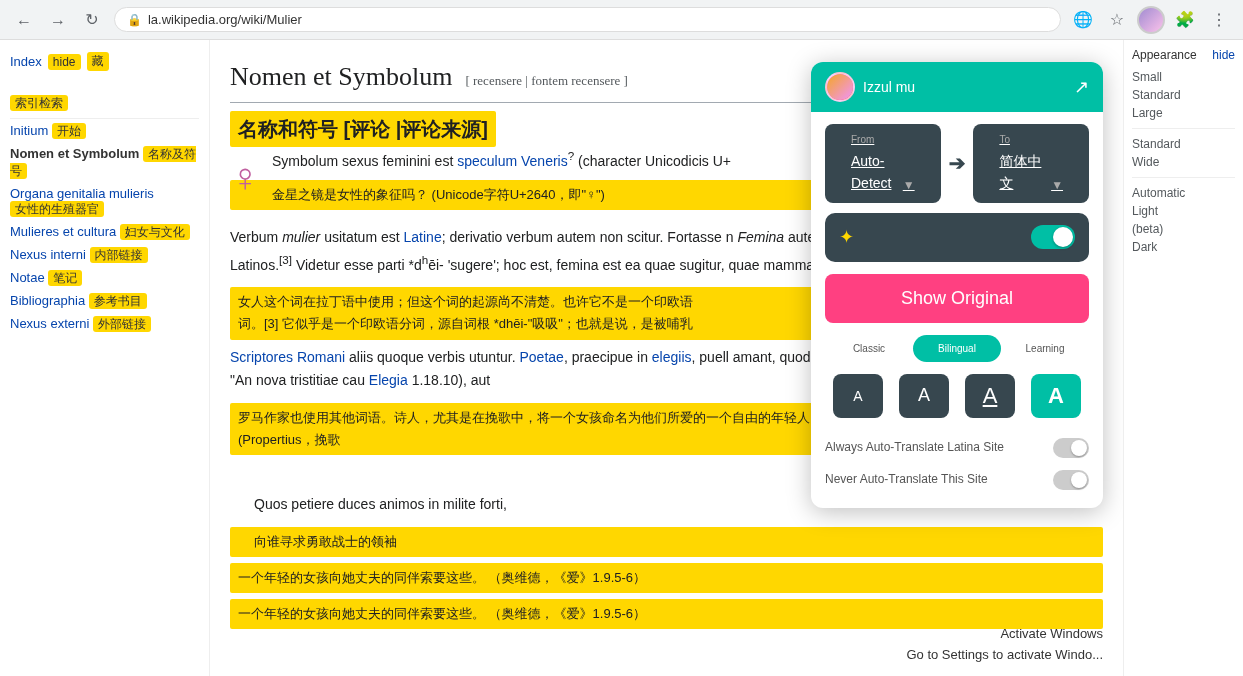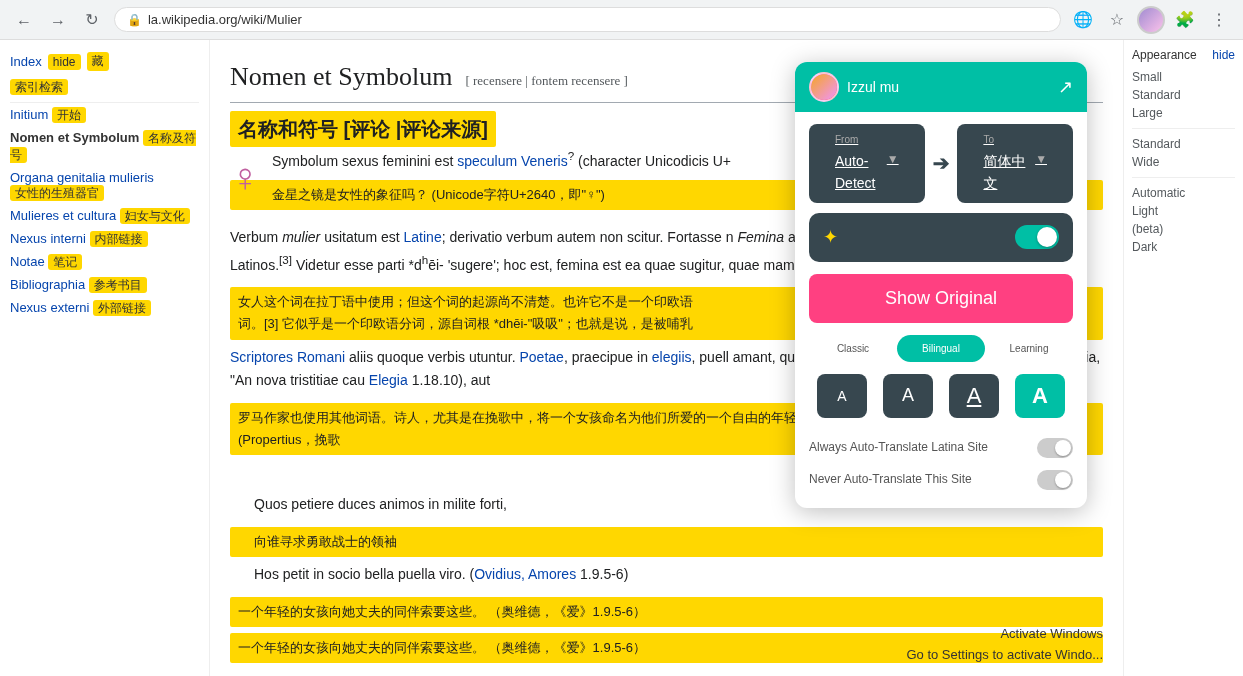--- a/index.html
+++ b/index.html
@@ -68,21 +68,21 @@
       min-width: 210px;
       padding: 12px 10px;
       border-right: 1px solid #eee;
       overflow-y: auto;
       font-size: 13px;
     }
     .sidebar-top {
       display: flex;
       align-items: center;
       gap: 6px;
-      margin-bottom: 8px;
+      margin-bottom: 24px;
       flex-wrap: wrap;
     }
     .sidebar-link {
       color: #0645ad;
       text-decoration: none;
       font-size: 13px;
     }
     .sidebar-tag {
       background: #ffd700;
       border-radius: 3px;
@@ -167,21 +167,21 @@
     }
     .appearance-title { font-size: 12px; color: #333; }
     .hide-link { color: #0645ad; text-decoration: none; font-size: 12px; }
     .size-options { display: flex; flex-direction: column; gap: 4px; }
     .size-opt { font-size: 12px; color: #54595d; }
 
     
     .translate-popup {
       position: absolute;
       top: 22px;
-      right: 36px;
+      right: 20px;
       width: 292px;
       background: #fff;
       border-radius: 12px;
       box-shadow: 0 4px 24px rgba(0,0,0,0.25);
       z-index: 100;
       overflow: hidden;
       padding-bottom: 12px;
     }
     .popup-header {
       background: #00BFA5;
@@ -232,21 +232,21 @@
     .lang-box {
       flex: 1;
       background: #37474f;
       border-radius: 8px;
       padding: 8px 26px;
       color: #fff;
       font-size: 13px;
       text-decoration: underline;
     }
     .lang-box .lang-label { font-size: 10px; color: #aaa; margin-bottom: 2px; }
-    .lang-box .lang-value { font-size: 14px; color: #fff; display: flex; align-items: flex-start; justify-content: space-between; }
+    .lang-box .lang-value { font-size: 14px; color: #fff; display: flex; align-items: flex-end; justify-content: space-between; }
     .lang-arrow {
       color: #37474f;
       font-size: 20px;
       font-weight: bold;
     }
 
     .ai-box {
       background: #37474f;
       border-radius: 10px;
       padding: 10px 14px;
@@ -460,23 +460,20 @@
     <div class="wiki-para">
       <a class="wiki-link">Scriptores Romani</a> aliis quoque verbis utuntur. <a class="wiki-link">Poetae</a>, praecipue in <a class="wiki-link">elegiis</a>, puell amant, quod rectius significat libera iuvenis. Exempli gratia, "An nova tristitiae cau <a class="wiki-link">Elegia</a> 1.18.10), aut
     </div>
     <div class="translated-block">罗马作家也使用其他词语。诗人，尤其是在挽歌中，将一个女孩命名为他们所爱的一个自由的年轻人。例如，"你女朋友的抑郁症有新的原因吗？" (Propertius，挽歌</div>
 
     <div class="wiki-para" style="padding-left: 24px; margin-top: 38px;">
       <span>Quos petiere duces animos in milite forti,</span>
     </div>
     <div class="translated-block" style="padding-left: 24px;">向谁寻求勇敢战士的领袖</div>
 
-    <div class="wiki-para" style="padding-left: 24px;">
-      <span>Hos petit in socio bella puella viro. (<a class="wiki-link">Ovidius, Amores</a> 1.9.5-6)</span>
-    </div>
     <div class="translated-block">一个年轻的女孩向她丈夫的同伴索要这些。   （奥维德，《爱》1.9.5-6）</div>
     <div class="translated-block">一个年轻的女孩向她丈夫的同伴索要这些。  （奥维德，《爱》1.9.5-6）</div>
 
     
     <div class="translate-popup">
 
       <div class="popup-header">
         <div class="popup-user">
           <div class="user-avatar">
             <div class="user-avatar-inner"></div>

